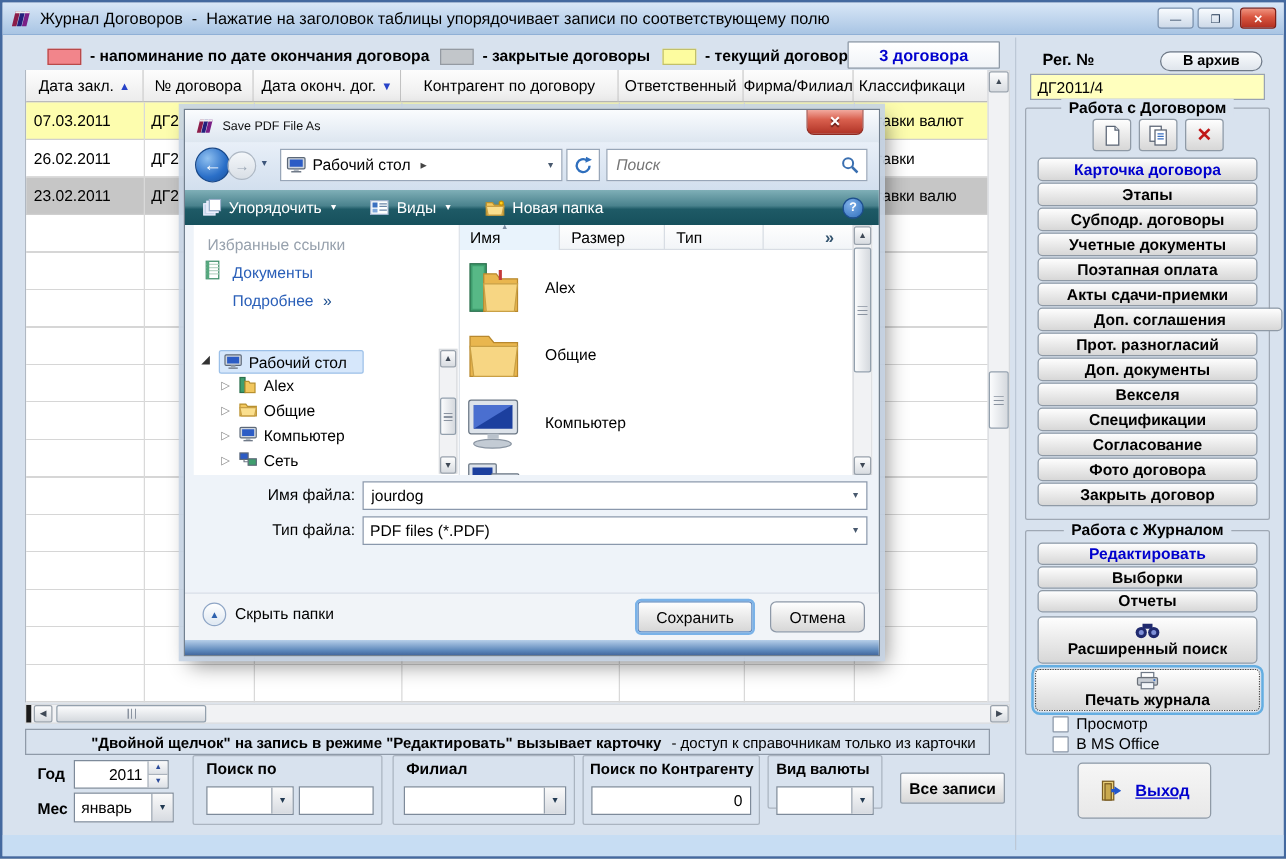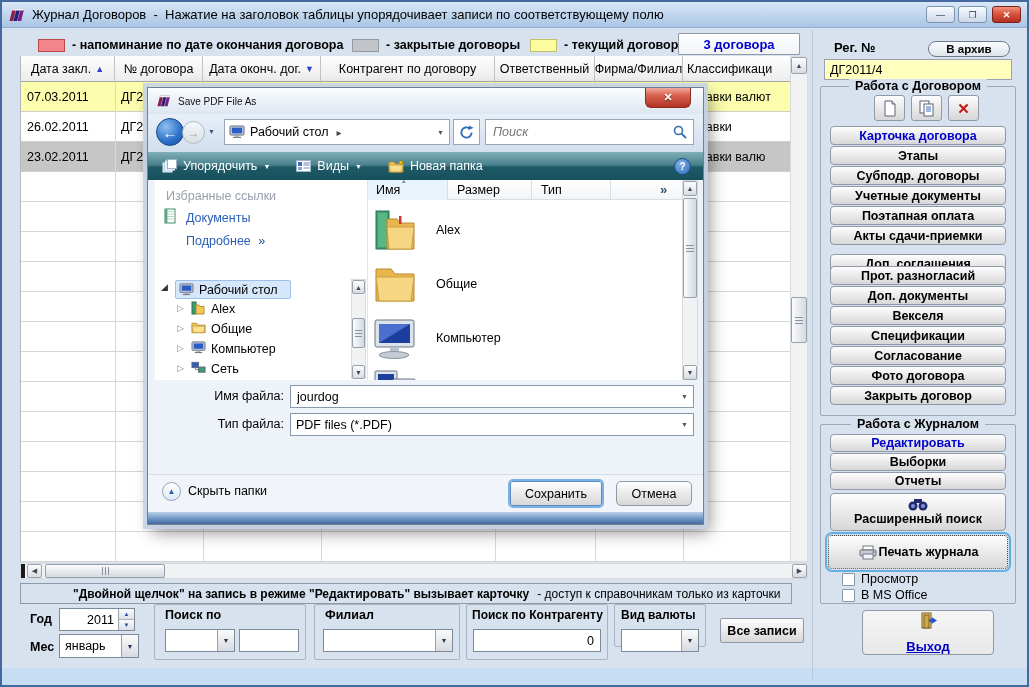--- a/index.html
+++ b/index.html
@@ -243,21 +243,21 @@
   <div class="btn" style="left:946px;top:93px;width:31px;height:26px;border-radius:3px">
     <span style="color:#c01818;font-size:15px;font-weight:bold;line-height:1">✕</span>
   </div>
 
   <div class="btn blue" style="left:828px;top:124px;width:176px;height:19px">Карточка договора</div>
   <div class="btn" style="left:828px;top:144px;width:176px;height:19px">Этапы</div>
   <div class="btn" style="left:828px;top:164px;width:176px;height:19px">Субподр. договоры</div>
   <div class="btn" style="left:828px;top:184px;width:176px;height:19px">Учетные документы</div>
   <div class="btn" style="left:828px;top:204px;width:176px;height:19px">Поэтапная оплата</div>
   <div class="btn" style="left:828px;top:224px;width:176px;height:19px">Акты сдачи-приемки</div>
-  <div class="btn" style="left:828px;top:252px;width:176px;height:19px">Доп. соглашения</div>
+  <div class="btn" style="left:828px;top:244px;width:196px;height:19px">Доп. соглашения</div>
   <div class="btn" style="left:828px;top:264px;width:176px;height:19px">Прот. разногласий</div>
   <div class="btn" style="left:828px;top:284px;width:176px;height:19px">Доп. документы</div>
   <div class="btn" style="left:828px;top:304px;width:176px;height:19px">Векселя</div>
   <div class="btn" style="left:828px;top:324px;width:176px;height:19px">Спецификации</div>
   <div class="btn" style="left:828px;top:344px;width:176px;height:19px">Согласование</div>
   <div class="btn" style="left:828px;top:364px;width:176px;height:19px">Фото договора</div>
   <div class="btn" style="left:828px;top:384px;width:176px;height:19px">Закрыть договор</div>
 
   <div class="gbx" style="left:818px;top:422px;width:196px;height:180px">
     <span class="glabel">Работа с Журналом</span>
@@ -270,37 +270,37 @@
       <svg width="22" height="13" viewBox="0 0 22 13">
           <rect x="7" y="1" width="8" height="4" fill="#202a6e"></rect>
           <circle cx="6" cy="8" r="4.5" fill="#202a6e"></circle>
           <circle cx="16" cy="8" r="4.5" fill="#202a6e"></circle>
           <circle cx="6" cy="8" r="2" fill="#7e90d8"></circle>
           <circle cx="16" cy="8" r="2" fill="#7e90d8"></circle>
         </svg>
     </span>
     <span>Расширенный поиск</span>
   </div>
-  <div class="btn" style="left:826px;top:533px;width:180px;height:34px;gap:1px;border:1px dotted #444;outline:2px solid #64aee2;outline-offset:1px">
+  <div class="btn" style="left:826px;top:533px;width:180px;height:34px;flex-direction:column;gap:1px;border:1px dotted #444;outline:2px solid #64aee2;outline-offset:1px">
     <span style="display:inline-flex">
       <svg width="20" height="15" viewBox="0 0 20 15">
           <rect x="5" y="1" width="10" height="4" fill="#fff" stroke="#707a88"></rect>
           <rect x="2" y="5" width="16" height="6" rx="1" fill="#c8cdd4" stroke="#6a7078"></rect>
           <rect x="5" y="9" width="10" height="5" fill="#f2f5f8" stroke="#707a88"></rect>
           <circle cx="15.5" cy="7" r="0.9" fill="#3a6fc0"></circle>
         </svg>
     </span>
     <span>Печать журнала</span>
   </div>
   <span class="cb" style="left:840px;top:571px"></span>
   <span class="txt abs" style="left:859px;top:570px">Просмотр</span>
   <span class="cb" style="left:840px;top:587px"></span>
   <span class="txt abs" style="left:859px;top:586px">В MS Office</span>
 
-  <div class="btn" style="left:860px;top:608px;width:132px;height:45px;flex-direction:column;gap:10px;background:linear-gradient(#f6f6f6,#e8e8e8)">
+  <div class="btn" style="left:860px;top:608px;width:107px;height:45px;flex-direction:row;gap:10px;background:linear-gradient(#f6f6f6,#e8e8e8)">
     <span style="display:inline-flex">
       <svg width="19" height="17" viewBox="0 0 19 17">
           <rect x="3" y="1" width="9" height="15" fill="#e9cf7a" stroke="#7a5c20"></rect>
           <rect x="5" y="3" width="5" height="13" fill="#c9a94e" stroke="#7a5c20"></rect>
           <path d="M18 8.5 l-5.5 -3.5 v2.2 h-2.5 v2.6 h2.5 v2.2 z" fill="#2255cc"></path>
         </svg>
     </span>
     <span class="link" style="font-weight:bold;text-decoration:underline;color:#0000cd;font-size:13px">Выход</span>
   </div>
 

